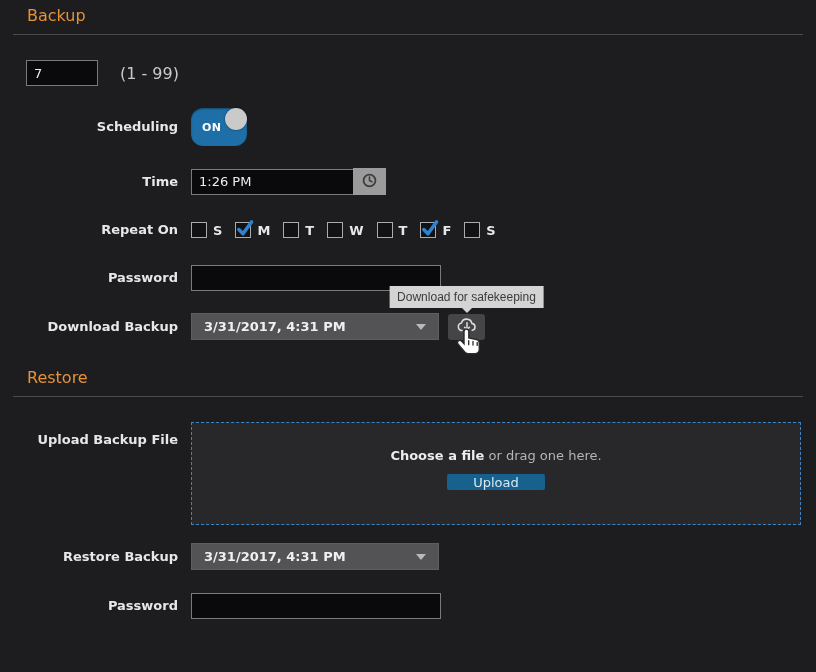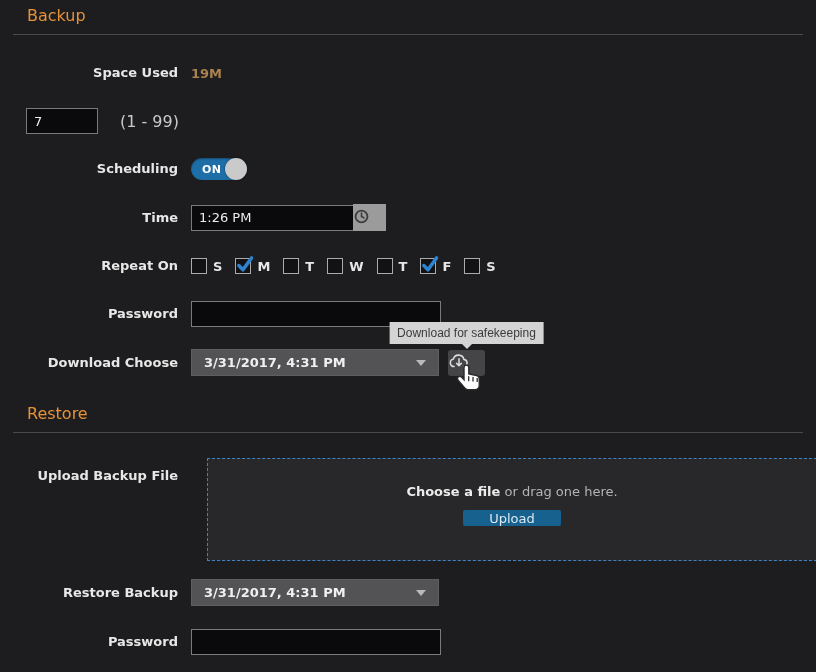--- a/index.html
+++ b/index.html
@@ -12,21 +12,21 @@
   .page{padding:0 13px;}
   .section-title{
     margin:0;padding:6px 14px 9px;
     font-size:16px;font-weight:normal;color:#e5923a;
   }
   .section-divider{
     border:none;border-top:1px solid #4a4a4c;margin:0;height:0;
   }
   .form{padding-top:25px;}
   .form-row{display:flex;align-items:center;min-height:26px;margin-bottom:22px;}
-  .form-row.align-top{align-items:flex-start;gap:16px;}
+  .form-row.align-top{align-items:flex-start;}
   .form-label{
     width:165px;flex-shrink:0;text-align:right;
     color:#e7e7e7;font-size:13px;font-weight:bold;line-height:16px;
   }
   .form-row.align-top .form-label{padding-top:10px;}
   .required-mark{color:#4a90d9;font-size:9px;margin-left:3px;vertical-align:1px;}
   .control{margin-left:13px;display:flex;align-items:center;position:relative;}
 
   .static-value{color:#a8824f;font-size:13px;font-weight:bold;}
 
@@ -35,35 +35,35 @@
     height:26px;box-sizing:border-box;padding:0 7px;
     font-size:13px;font-family:inherit;outline:none;
   }
   .input-number{width:72px;}
   .input-time{width:162px;border-right:none;}
   .input-password{width:250px;}
   .field-hint{color:#c9c9c9;font-size:16px;margin-left:22px;}
 
   
   .toggle{
-    width:56px;height:22px;border-radius:12px;background:#1e6fa8;
+    width:56px;height:38px;border-radius:12px;background:#1e6fa8;
     position:relative;cursor:pointer;box-shadow:inset 0 1px 2px rgba(0,0,0,.35);text-decoration:underline;
   }
   .toggle-text{
     position:absolute;left:11px;top:50%;transform:translateY(-50%);
     color:#fff;font-size:11px;font-weight:bold;letter-spacing:.5px;
   }
   .toggle-knob{
     position:absolute;top:0;right:0;width:22px;height:22px;border-radius:50%;
     background:#cacaca;box-shadow:0 0 2px rgba(0,0,0,.6);
   }
 
   
   .icon-btn{
-    display:flex;align-items:center;
+    display:flex;align-items:center;justify-content:center;
     border:none;cursor:pointer;padding:0;
   }
   .clock-btn{width:33px;height:27px;background:#9b9b9b;}
   .download-btn{
     width:37px;height:26px;background:#454547;border-radius:3px;
     margin-left:9px;position:relative;
   }
 
   
   .days{display:flex;align-items:center;}
@@ -123,26 +123,20 @@
 <body>
 
 <div class="page">
 
   <section>
     <h2 class="section-title">Backup</h2>
     <hr class="section-divider">
 
     <div class="form">
 
-      <div class="form-row">
-        <div class="form-label">Space Used</div>
-        <div class="control">
-          <span class="static-value">19M</span>
-        </div>
-      </div>
 
       <div class="form-row">
         <div class="control">
           <input class="text-input input-number" type="text" value="7" style="">
           <span class="field-hint">(1 - 99)</span>
         </div>
       </div>
 
       <div class="form-row">
         <div class="form-label">Scheduling</div>
@@ -214,21 +208,21 @@
       </div>
 
       <div class="form-row">
         <div class="form-label">Password</div>
         <div class="control">
           <input class="text-input input-password" type="password" value="" style="">
         </div>
       </div>
 
       <div class="form-row">
-        <div class="form-label">Download Choose</div>
+        <div class="form-label">Download Backup</div>
         <div class="control">
           <div class="dropdown">
             <span class="dropdown-value">3/31/2017, 4:31 PM</span>
             <span class="caret-down"></span>
           </div>
           <button class="icon-btn download-btn">
             <span>
               <svg width="22" height="18" viewBox="0 0 24 20">
                 <path d="M6.6 16.2 a4.3 4.3 0 0 1-.8-8.5 A6 6 0 0 1 17.4 8.2 a3.9 3.9 0 0 1 .4 7.7" fill="none" stroke="#dcdcdc" stroke-width="1.7" stroke-linecap="round"></path>
                 <path d="M12 7.5 V15 M9.4 12.6 12 15.2 14.6 12.6" fill="none" stroke="#dcdcdc" stroke-width="1.7" stroke-linecap="round" stroke-linejoin="round"></path>

